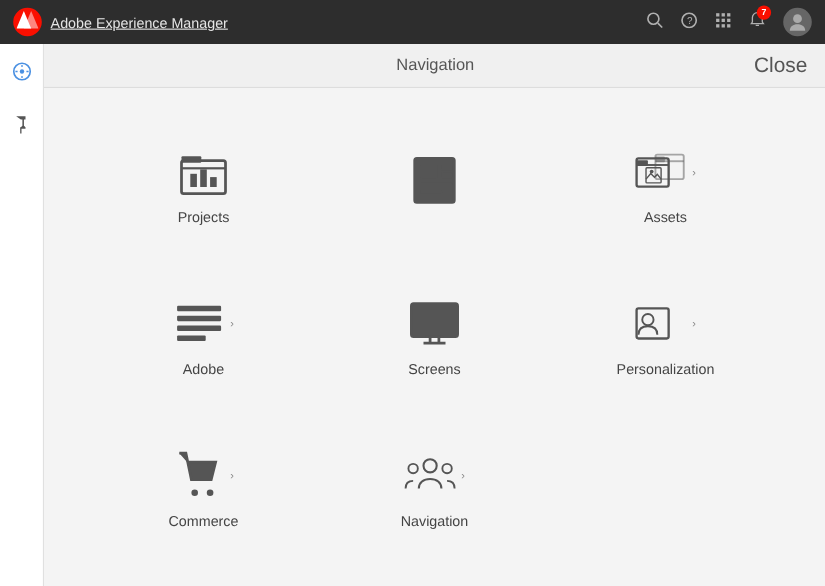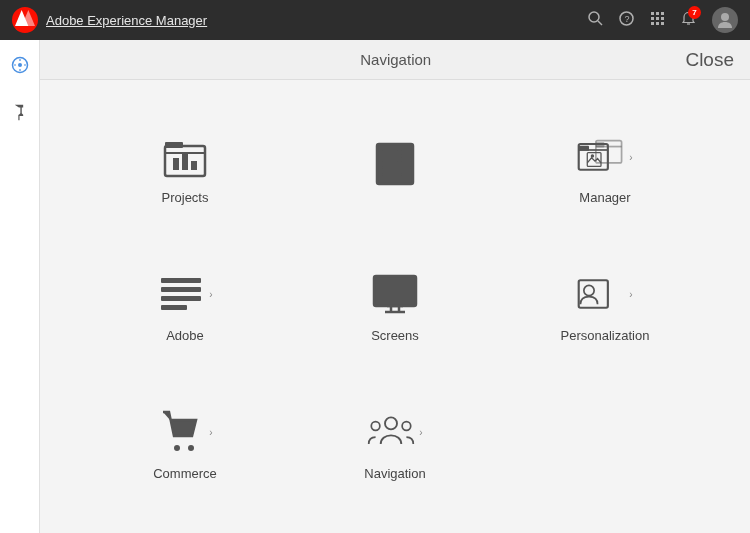--- a/index.html
+++ b/index.html
@@ -301,21 +301,21 @@
           <rect x="12" y="20" width="16" height="16" rx="1" fill="none" stroke="#555" stroke-width="1.5"></rect>
           <path d="M12 32l5-6 4 4 3-3 4 5" stroke="#555" stroke-width="1.5" fill="none"></path>
           <circle cx="18" cy="24" r="2" fill="#555"></circle>
 
           <rect x="22" y="6" width="30" height="26" rx="2" fill="none" stroke="#555" stroke-width="2" opacity="0.5"></rect>
           <rect x="22" y="12" width="30" height="2" fill="#555" opacity="0.5"></rect>
           <rect x="22" y="8" width="10" height="6" rx="1" fill="#555" opacity="0.5"></rect>
         </svg>
         <span class="arrow">›</span>
       </div>
-      <span class="nav-item-label">Manager</span>
+      <span class="nav-item-label">Assets</span>
     </div>
 
     <div class="nav-item">
       <div class="nav-item-icon">
         <svg viewBox="0 0 48 48" fill="#555">
           <rect x="4" y="8" width="40" height="5" rx="1"></rect>
           <rect x="4" y="17" width="40" height="5" rx="1"></rect>
           <rect x="4" y="26" width="40" height="5" rx="1"></rect>
           <rect x="4" y="35" width="26" height="5" rx="1"></rect>
         </svg>

